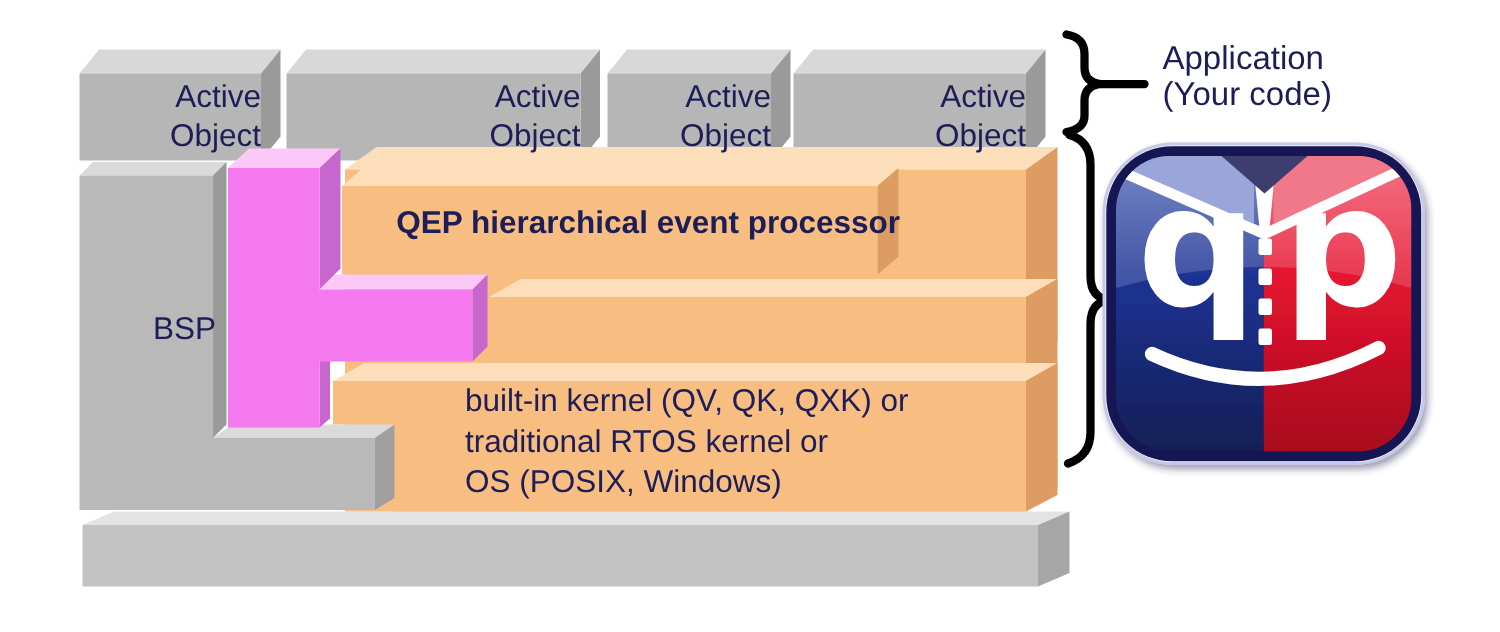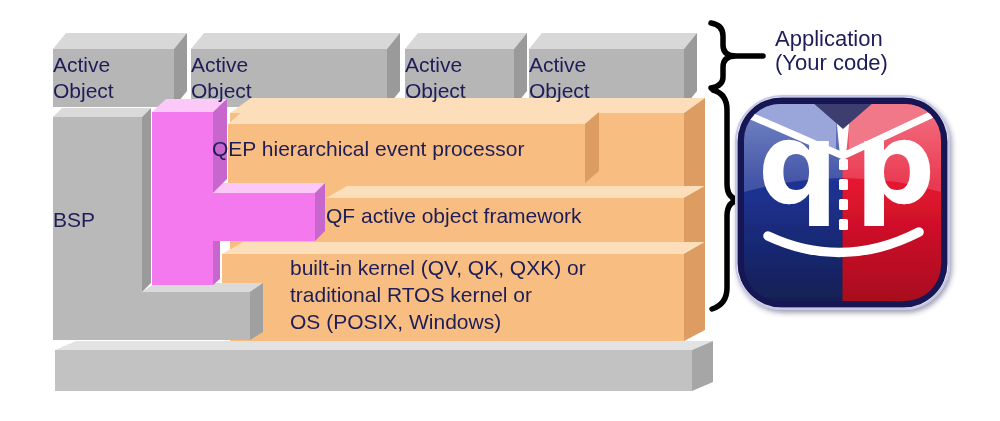--- a/index.html
+++ b/index.html
@@ -12,23 +12,23 @@
   }
   .stage svg.shapes{position:absolute;left:0;top:0;}
   .label{
     position:absolute;
     color:#1d1d57;
     font-size:21px;
     line-height:26px;
     white-space:pre-line;
     pointer-events:none;
   }
-  .label.center{text-align:left;}
+  .label.center{text-align:right;}
   .label.qs{line-height:27px;}
-  .label.kernel{line-height:27px;}
+  .label.kernel{line-height:27px;margin-left:20px;}
   .label.app{
     font-weight:normal;
     font-size:22px;
     line-height:24px;
   }
 </style>
 </head>
 <body>
 
 <div class="stage">
@@ -157,23 +157,22 @@
   <div class="label center" style="left:191px;top:52px;width:196px;">Active
 Object</div>
   <div class="label center" style="left:405px;top:52px;width:109px;">Active
 Object</div>
   <div class="label center" style="left:529px;top:52px;width:155px;">Active
 Object</div>
 
   <div class="label center" style="left:53px;top:207px;width:91px;">BSP</div>
 
 
-  <div class="label center" style="left:212px;top:136px;width:372px;">QEP hierarchical event processor</div>
+  <div class="label center" style="left:228px;top:136px;width:372px;font-weight:bold;">QEP hierarchical event processor</div>
 
-  <div class="label center" style="left:326px;top:203px;width:344px;">QF active object framework</div>
 
   <div class="label kernel" style="left:290px;top:254px;width:400px;">built-in kernel (QV, QK, QXK) or
 traditional RTOS kernel or
 OS (POSIX, Windows)</div>
 
 
   <div class="label app" style="left:775px;top:27px;width:200px;">Application
 (Your code)</div>
 
 </div>

